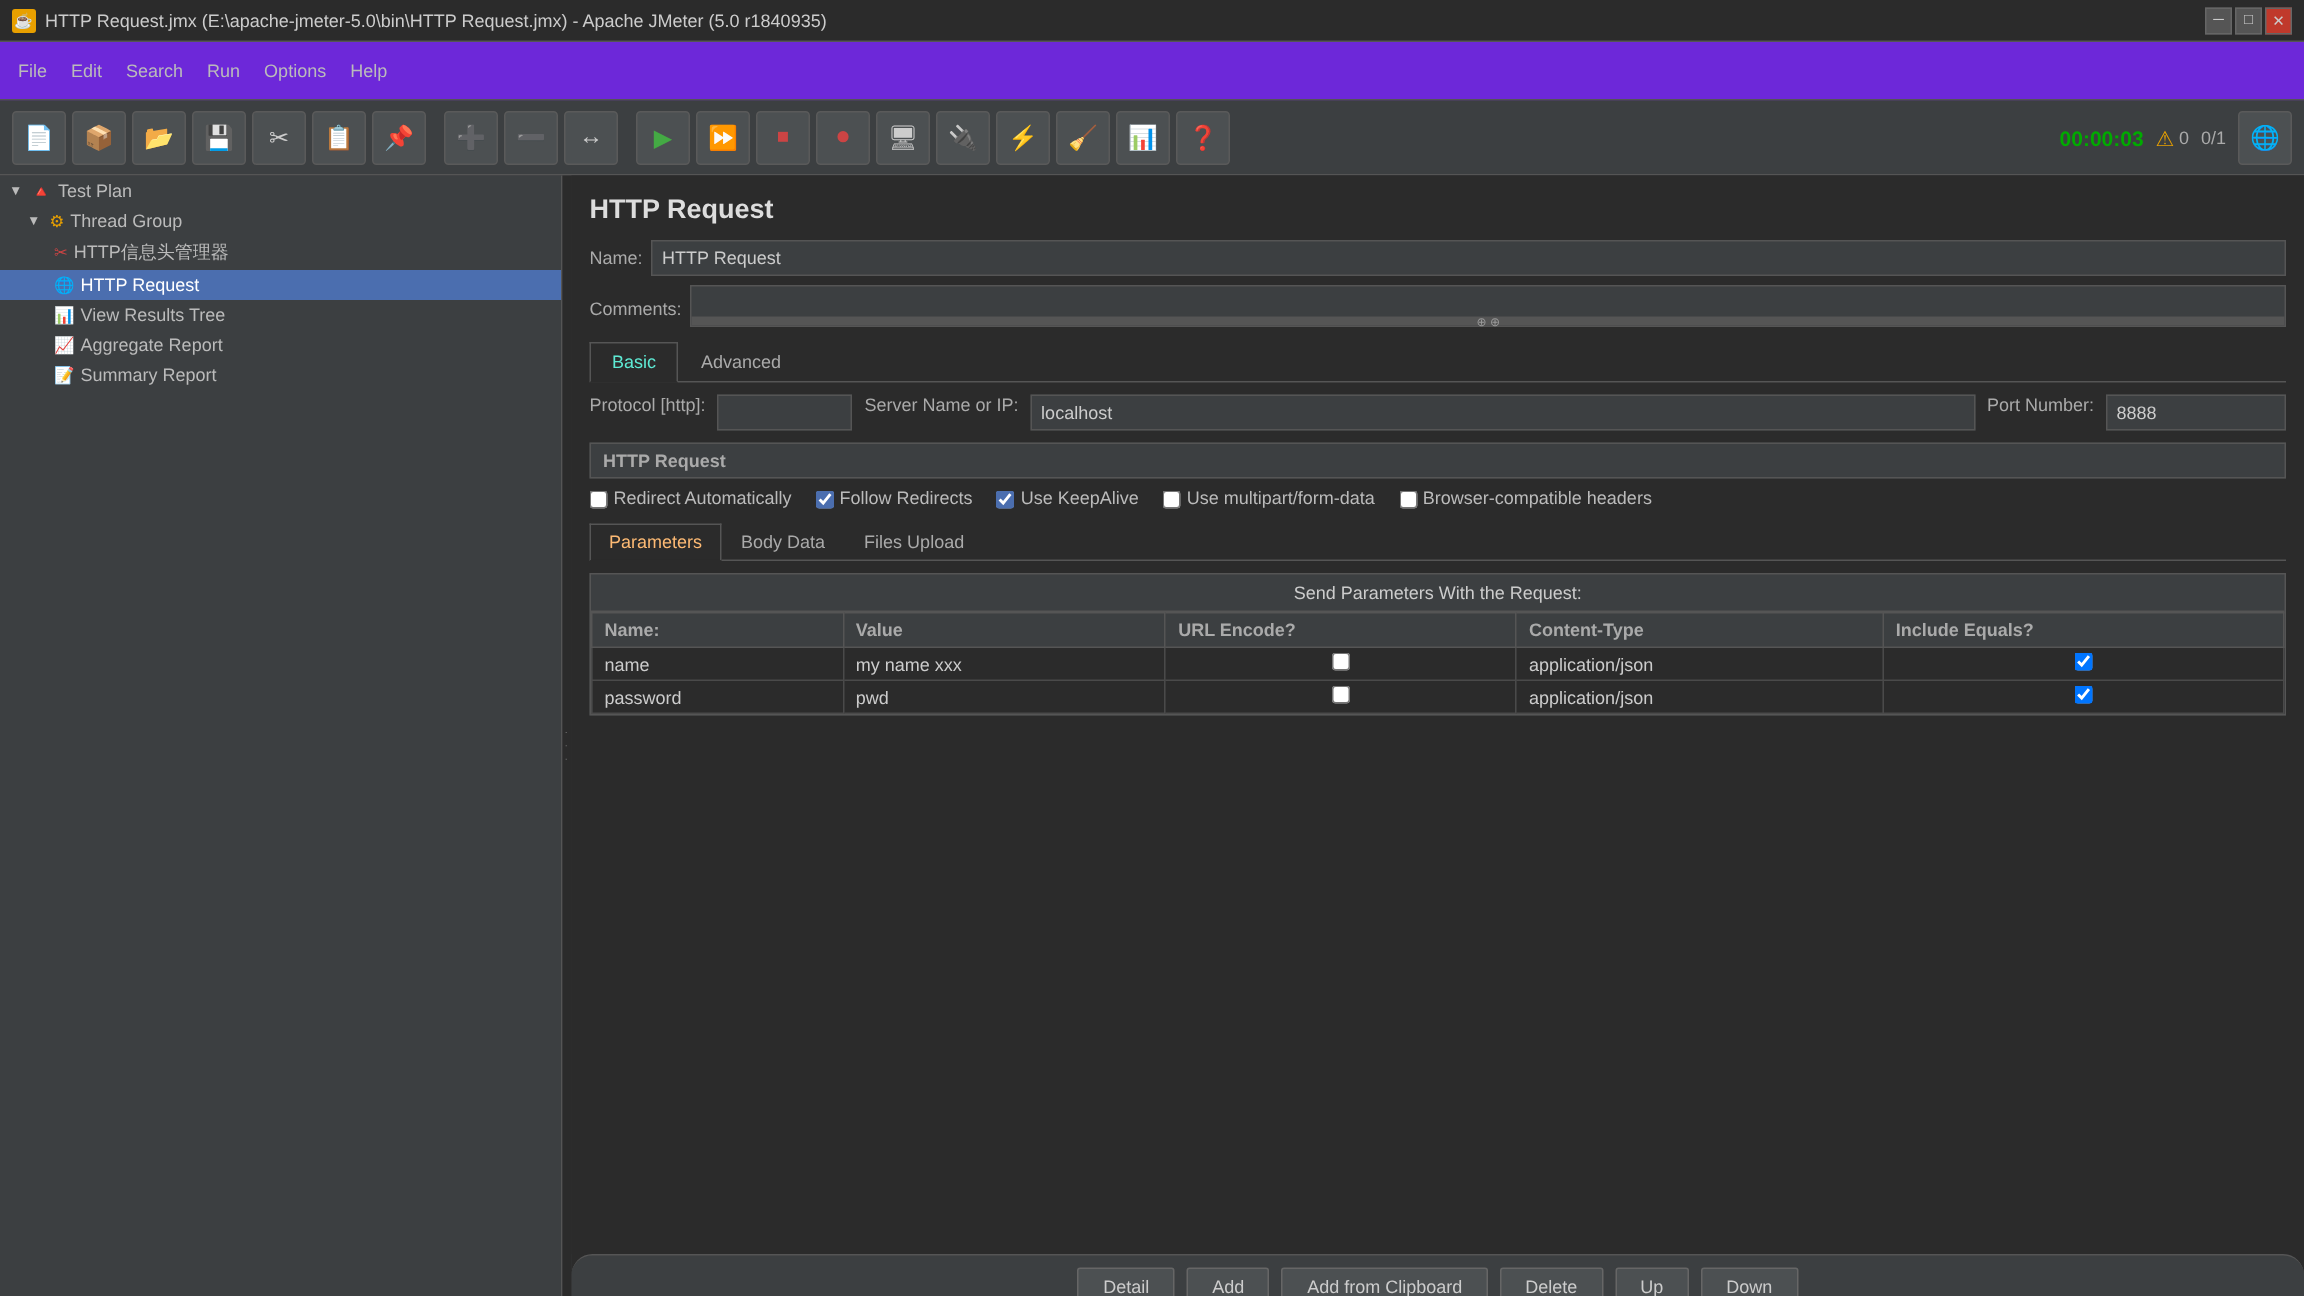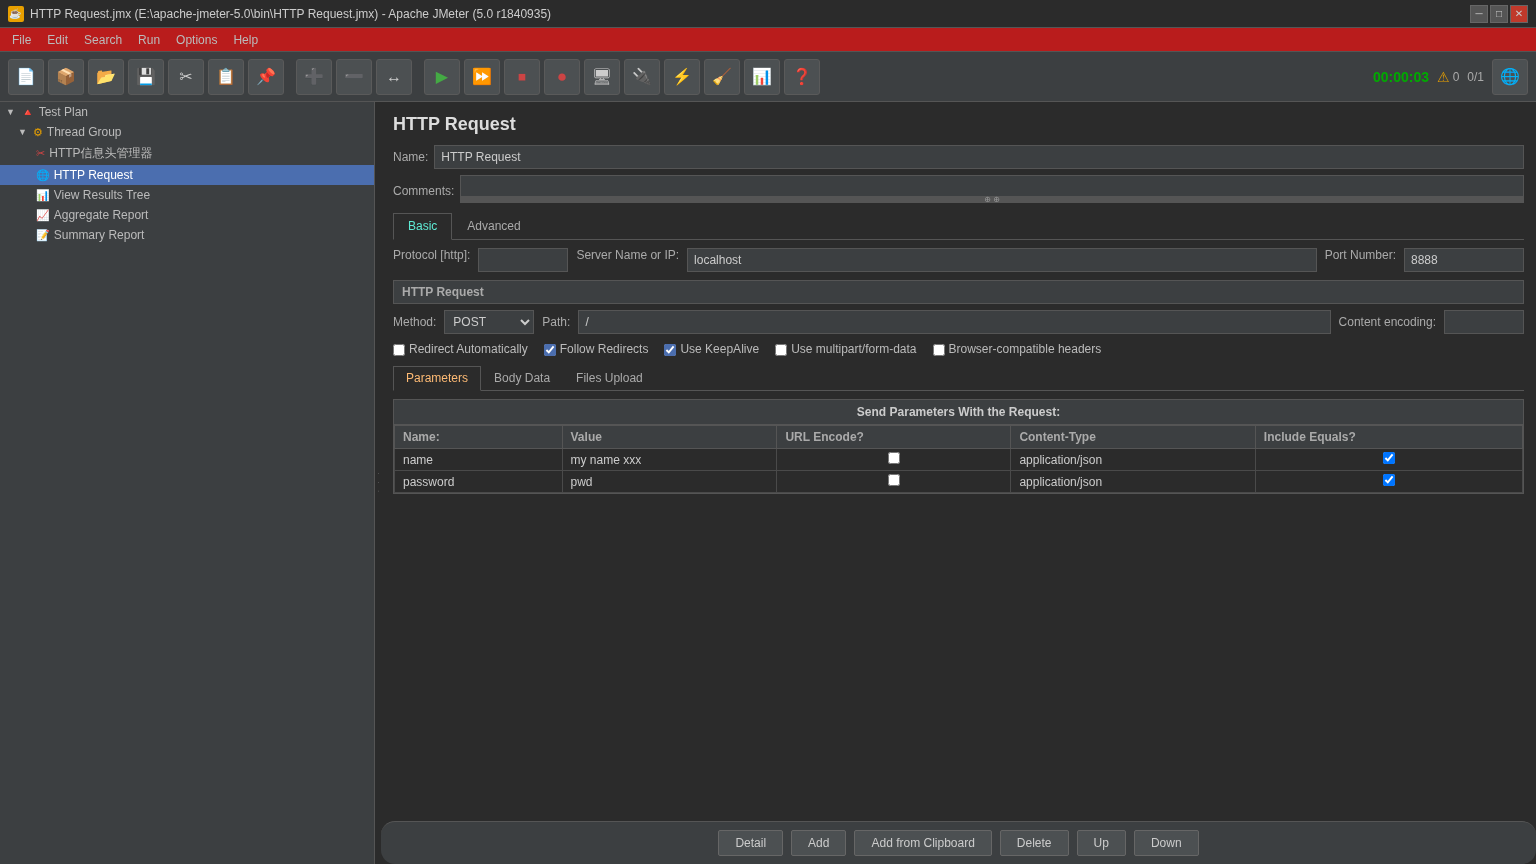--- a/index.html
+++ b/index.html
@@ -49,22 +49,22 @@
       border: 1px solid #666;
       color: #ccc;
       font-size: 10px;
       display: flex; align-items: center; justify-content: center;
       cursor: pointer;
     }
     .title-btn.close { background: #c0392b; }
 
     
     .menu-bar {
-      background: #b91c1c;
-      height: 24px;
+      background: #6d28d9;
+      height: 39px;
       display: flex;
       align-items: center;
       padding: 0 4px;
       border-bottom: 1px solid #555;
     }
     .menu-item {
       padding: 2px 8px;
       cursor: pointer;
       color: #bbbbbb;
     }
@@ -312,21 +312,21 @@
     
     .params-section {
       border: 1px solid #555;
       background: #3c3f41;
     }
     .params-header {
       text-align: center;
       padding: 5px;
       border-bottom: 1px solid #555;
       color: #cccccc;
-      font-weight: bold;
+      font-weight: normal;
     }
     .params-table {
       width: 100%;
       border-collapse: collapse;
     }
     .params-table th {
       border: 1px solid #555;
       padding: 4px 8px;
       background: #3c3f41;
       color: #aaaaaa;
@@ -497,33 +497,20 @@
       <div class="server-row">
         <span class="field-label">Protocol [http]:</span>
         <input class="field-input" style="width: 90px;" type="text">
         <span class="field-label">Server Name or IP:</span>
         <input class="field-input" style="flex: 1 1 0%;" type="text" value="localhost">
         <span class="field-label">Port Number:</span>
         <input class="field-input" style="width: 120px;" type="text" value="8888">
       </div>
 
       <div class="section-header">HTTP Request</div>
-      <div class="method-path-row">
-        <span class="field-label">Method:</span>
-        <select class="method-select">
-          <option>POST</option>
-          <option>GET</option>
-          <option>PUT</option>
-          <option>DELETE</option>
-        </select>
-        <span class="field-label">Path:</span>
-        <input class="field-input" style="flex: 1 1 0%;" type="text" value="/">
-        <span class="field-label">Content encoding:</span>
-        <input class="field-input" style="width: 80px;" type="text">
-      </div>
 
       <div class="checkboxes-row">
         <div class="checkbox-item">
           <input type="checkbox" class="cb-small" style="">
           <span>Redirect Automatically</span>
         </div>
         <div class="checkbox-item">
           <input type="checkbox" class="cb-small" checked="" style="">
           <span>Follow Redirects</span>
         </div>

